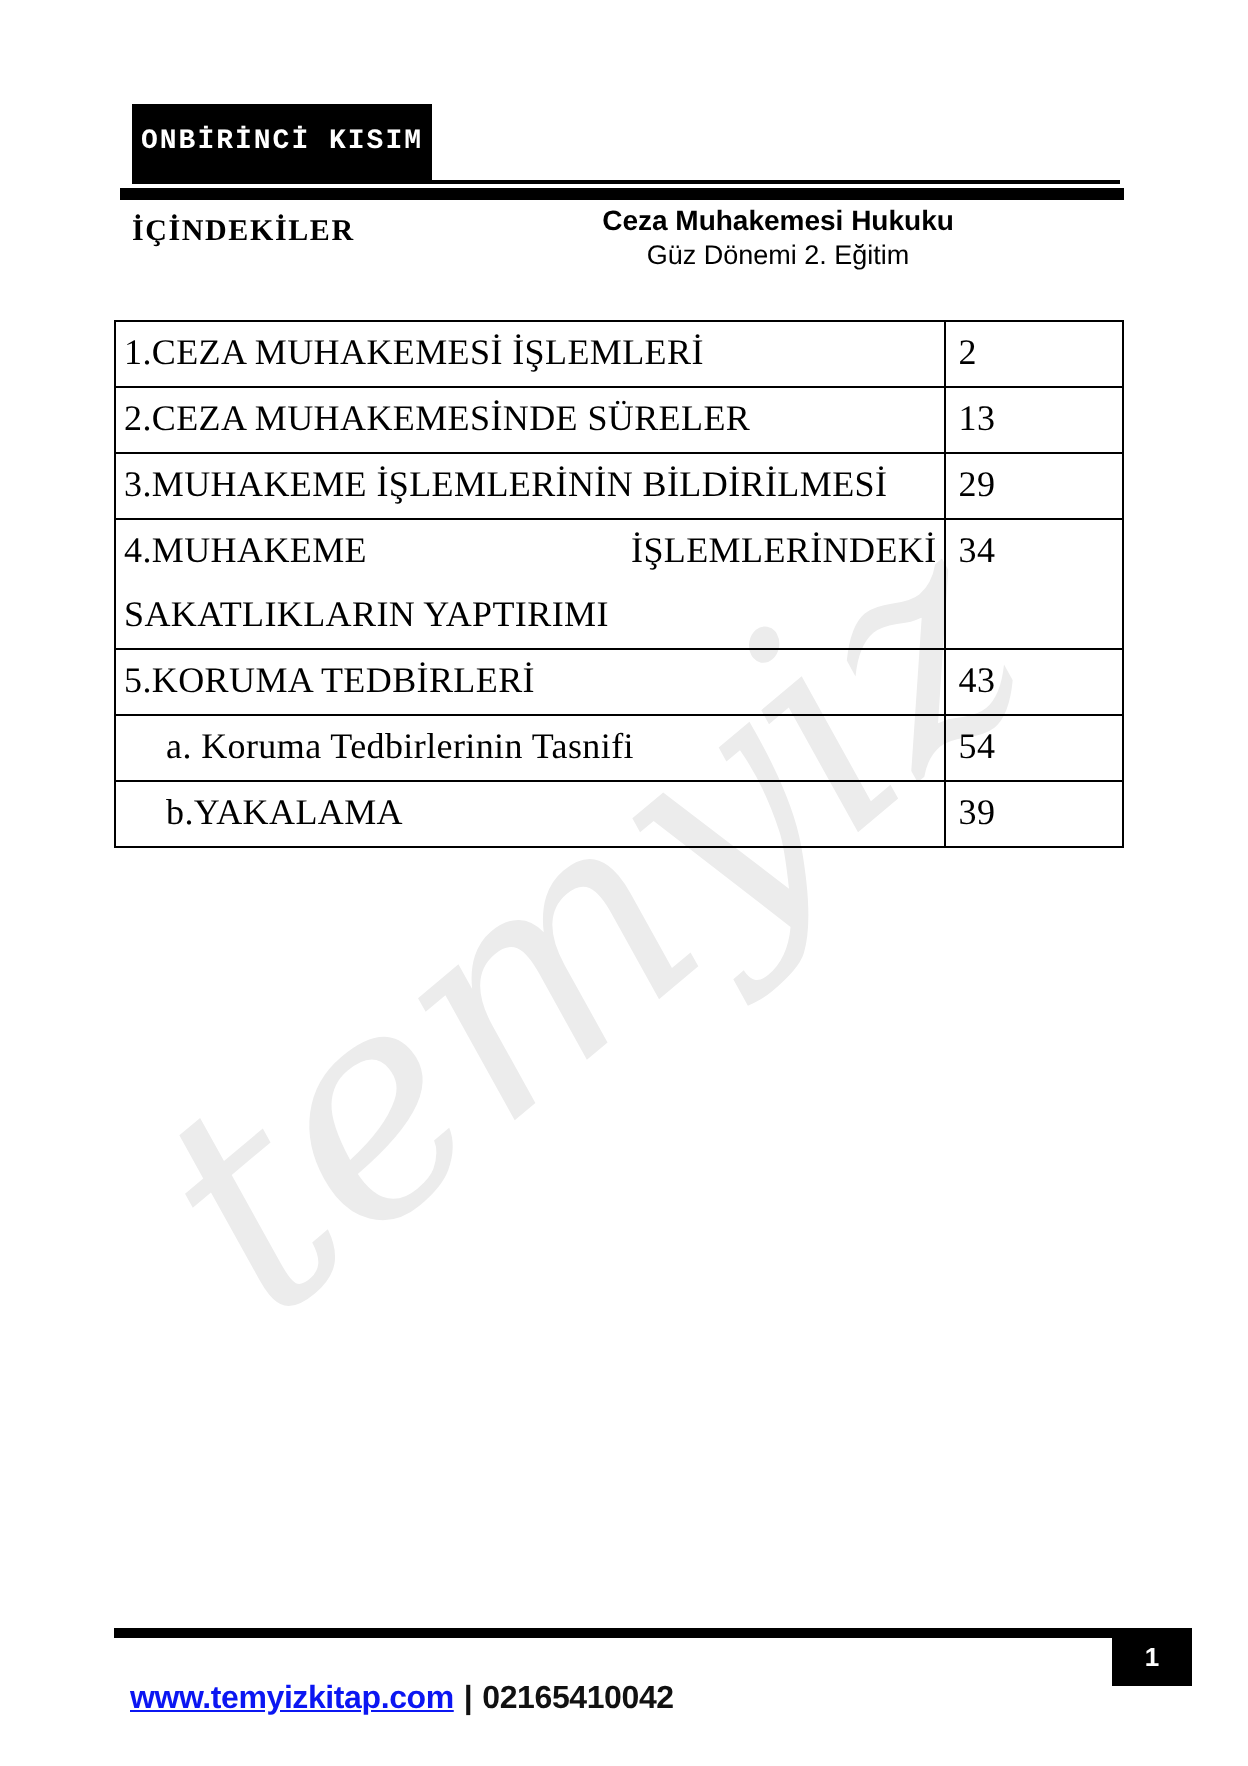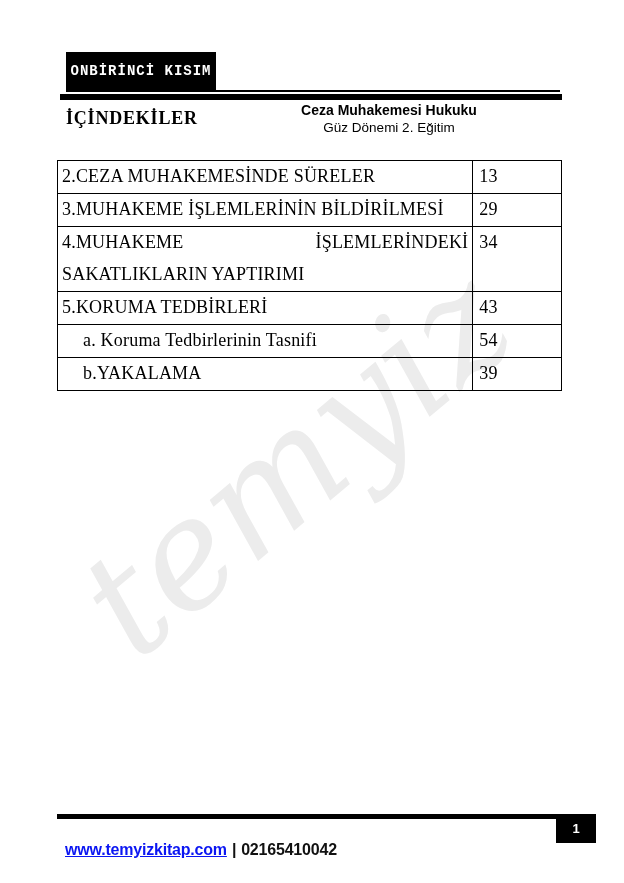--- a/index.html
+++ b/index.html
@@ -62,21 +62,21 @@
   .rule-thick {
     position: absolute;
     left: 60px; top: 94px;
     width: 502px; height: 6px;
     background: #000;
   }
   
   .toc-title {
     position: absolute;
     left: 66px; top: 108px;
-    font-size: 18px;
+    font-size: 15px;
     font-weight: bold;
     letter-spacing: 0.8px;
     font-family: "Liberation Serif", serif;
   }
   
   .toc-table {
     position: absolute;
     left: 57px; top: 160px;
     width: 505px;
     border-collapse: collapse;
@@ -161,20 +161,24 @@
     </div>
 
     <div class="rule-thin"></div>
     <div class="rule-thick"></div>
 
     <h1 class="toc-title">İÇİNDEKİLER</h1>
 
     <table class="toc-table">
       <tbody id="toc-rows">
           <tr>
+            <td class="c1">1.CEZA MUHAKEMESİ İŞLEMLERİ</td>
+            <td class="c2">2</td>
+          </tr>
+          <tr>
             <td class="c1">2.CEZA MUHAKEMESİNDE SÜRELER</td>
             <td class="c2">13</td>
           </tr>
           <tr>
             <td class="c1">3.MUHAKEME İŞLEMLERİNİN BİLDİRİLMESİ</td>
             <td class="c2">29</td>
           </tr>
           <tr>
             <td class="c1">
               <div class="just">

